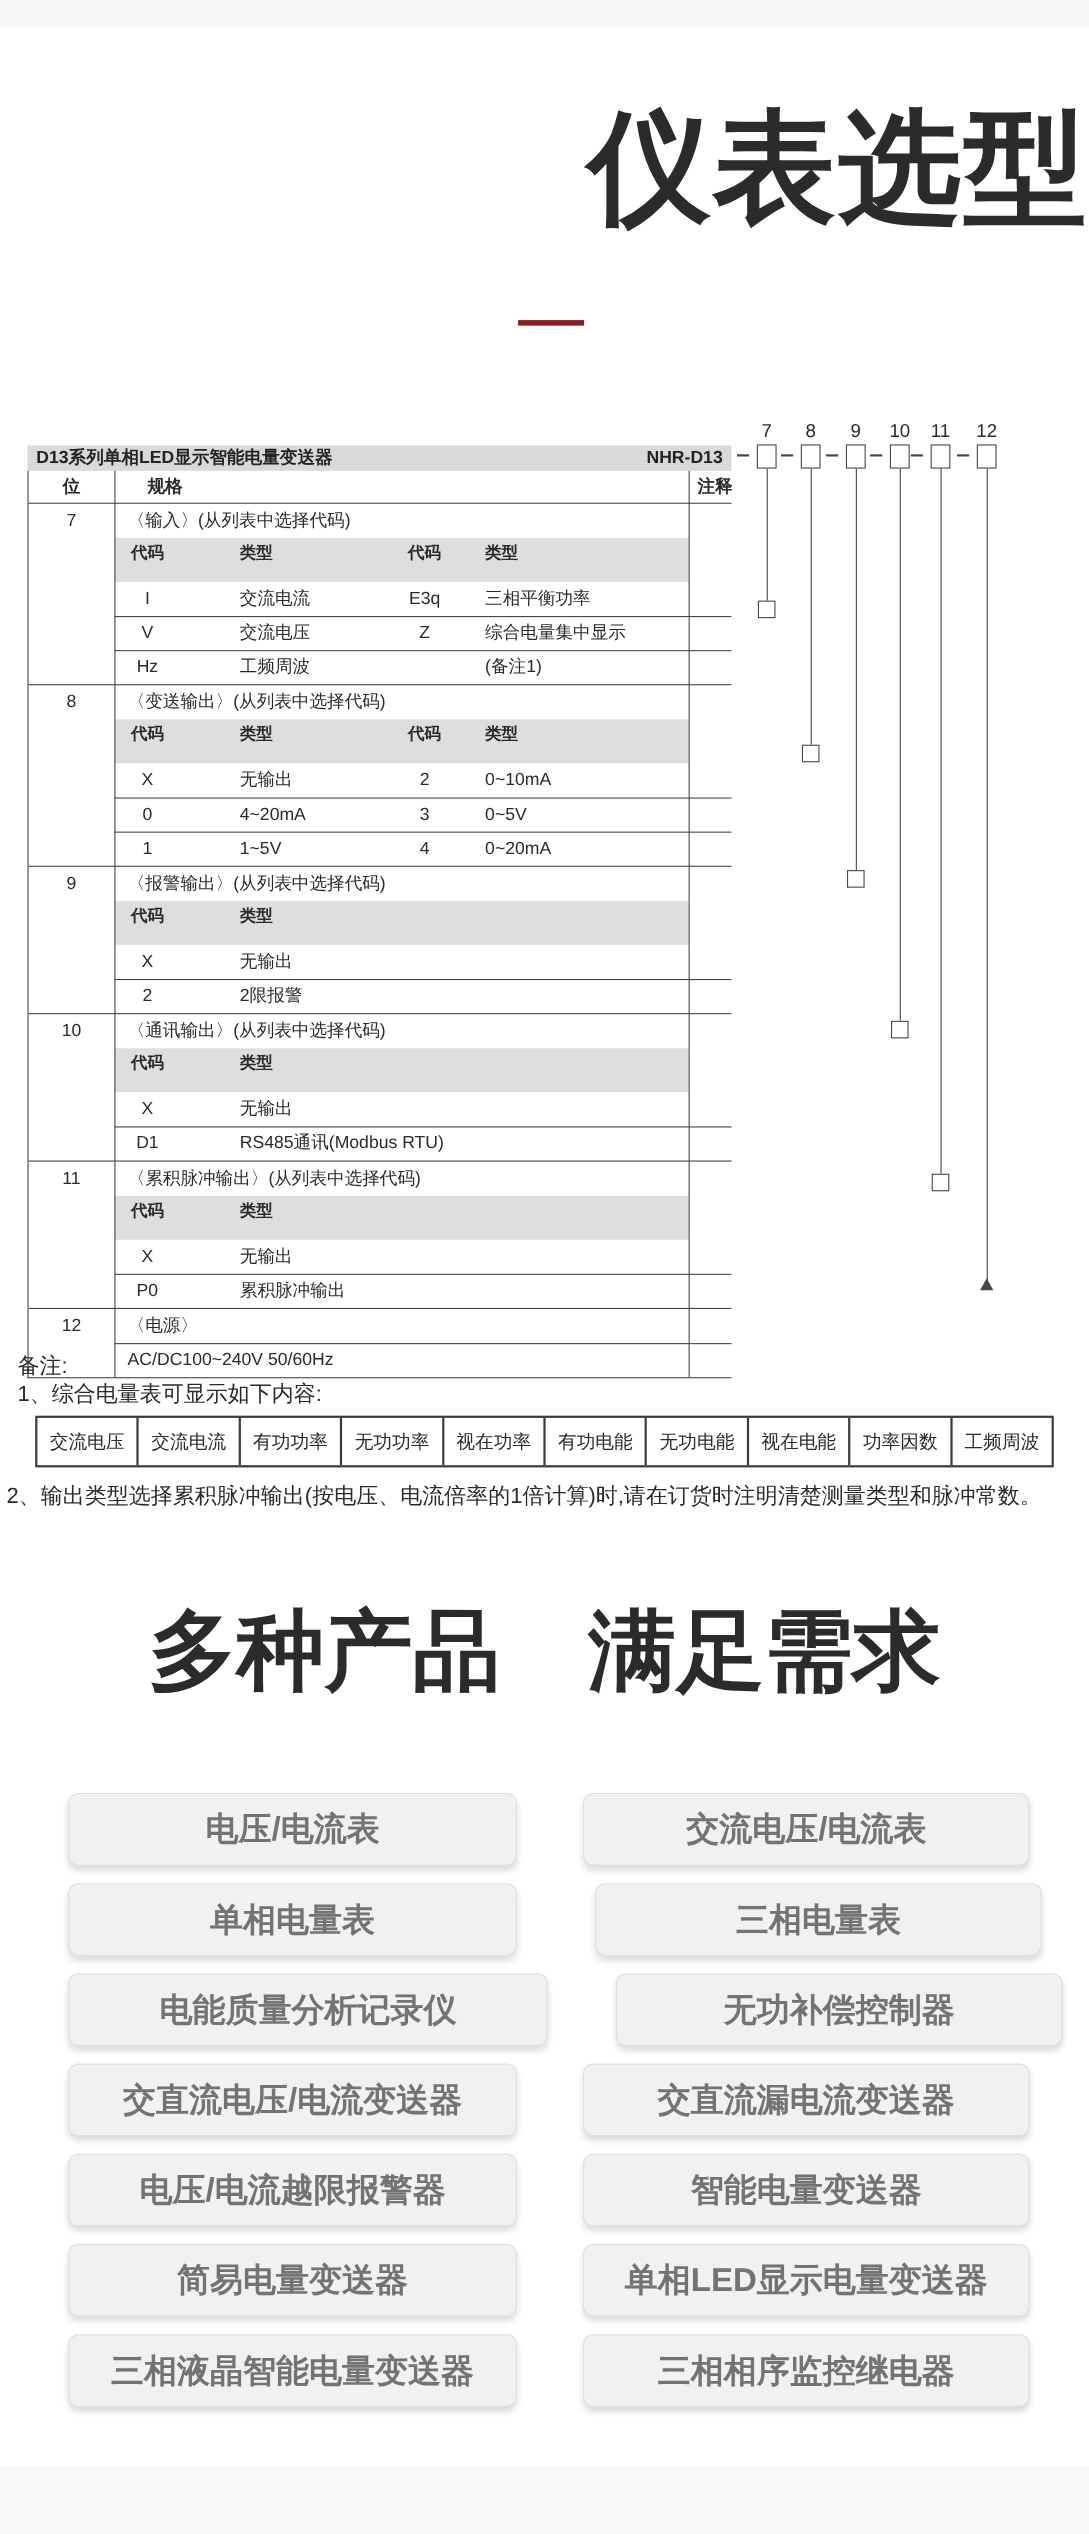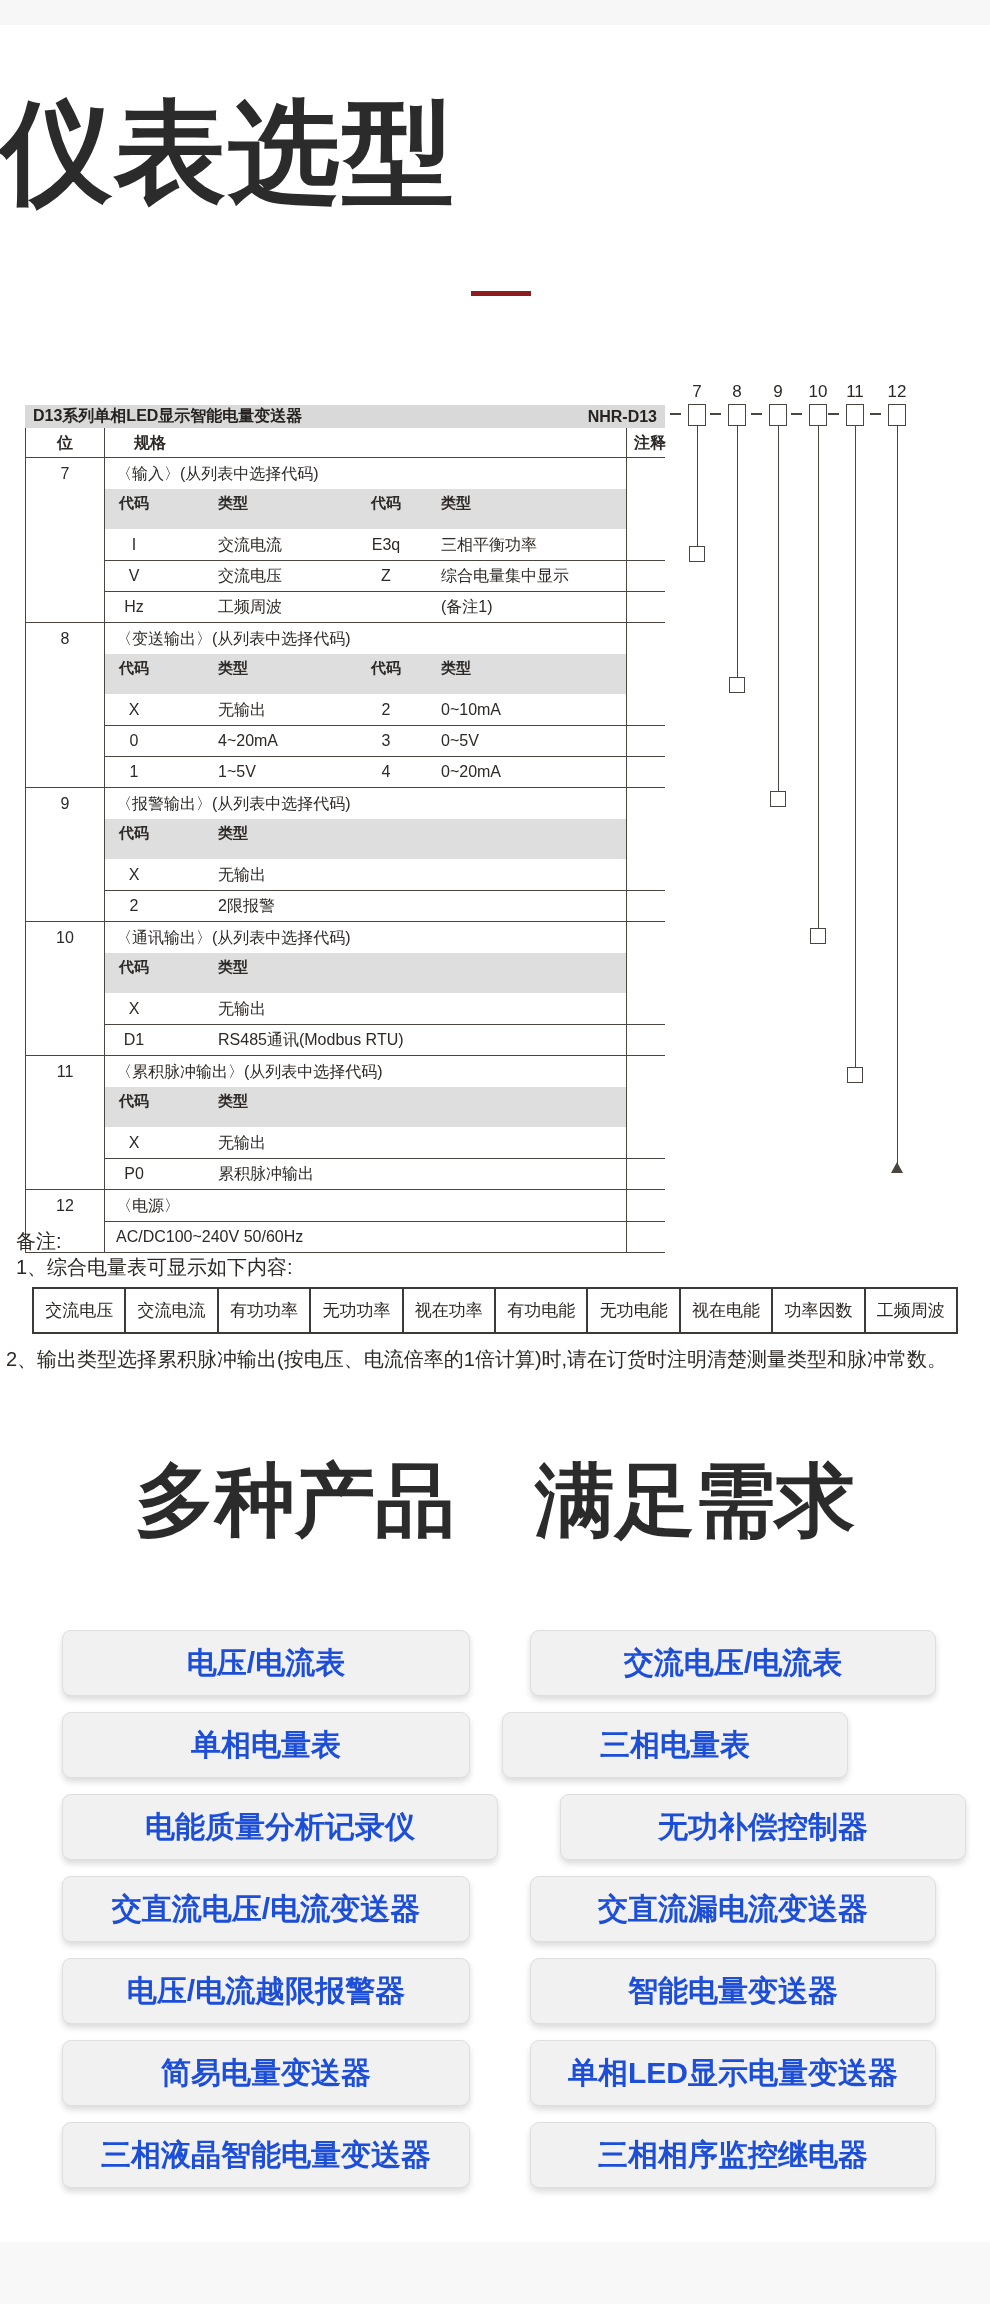--- a/index.html
+++ b/index.html
@@ -1,21 +1,21 @@
 <!DOCTYPE html>
 <html><head>
 <meta charset="utf-8">
 <style>
   *{margin:0;padding:0;box-sizing:border-box}
   html,body{background:#fff}
   body{font-family:"Liberation Sans","DejaVu Sans",sans-serif;color:#2d2926}
   .page{position:relative;width:990px;height:2304px;margin:0 auto;background:#fff;overflow:hidden}
   .strip-top{position:absolute;left:0;top:0;width:990px;height:25px;background:#f7f7f7}
   .strip-bottom{position:absolute;left:0;top:2242px;width:990px;height:62px;background:#f8f8f8}
-  .main-title{position:absolute;left:0;top:78px;width:100%;text-align:left;font-size:112px;font-weight:900;color:#2b2b2b;letter-spacing:2px;white-space:nowrap}
+  .main-title{position:absolute;left:0;top:78px;width:100%;text-align:right;font-size:112px;font-weight:900;color:#2b2b2b;letter-spacing:2px;white-space:nowrap}
   .red-underline{position:absolute;left:471px;top:291px;width:60px;height:5px;background:#8e1b1e}
 
   
   .model-bar{position:absolute;left:25px;top:405px;width:640px;height:23px;background:#d9d9d9;display:flex;justify-content:space-between;align-items:center;padding:0 8px;font-size:16px;font-weight:bold;color:#262220;white-space:nowrap}
   .spec-wrap{position:absolute;left:25px;top:428px;width:640px;border-left:1px solid #4a4541;border-bottom:1px solid #4a4541;font-size:16px;color:#2d2926}
   .vline{position:absolute;top:0;bottom:0;width:1px;background:#4a4541}
   .sec{position:relative;border-top:1px solid #4a4541}
   .line{position:relative;height:31px;line-height:31px;white-space:nowrap}
   .line.thead{height:29px;line-height:29px}
   .line.band{height:40px;line-height:27px;font-size:15px}
@@ -45,21 +45,21 @@
   .note-label{position:absolute;left:16px;top:1228px;font-size:20px;white-space:nowrap}
   .note-1{position:absolute;left:16px;top:1254px;font-size:20px;white-space:nowrap}
   .note-table{position:absolute;left:32px;top:1287px;width:926px;height:47px;display:flex;border:2px solid #3d3936}
   .note-cell{flex:1;border-left:2px solid #3d3936;display:flex;align-items:center;justify-content:center;font-size:17px;white-space:nowrap;color:#2d2926}
   .note-cell:first-child{border-left:none}
   .note-2{position:absolute;left:6px;top:1346px;font-size:20px;white-space:nowrap}
 
   
   .sec2-title{position:absolute;left:0;top:1448px;width:100%;text-align:center;font-size:80px;font-weight:900;color:#2b2b2b;white-space:nowrap}
   .sec2-gap{display:inline-block;width:80px}
-  .btn{position:absolute;height:66px;background:#f1f1f1;border:1px solid #dedede;border-radius:9px;box-shadow:0 4px 6px rgba(0,0,0,.14);display:flex;align-items:center;justify-content:center;font-size:30px;font-weight:bold;color:#1d4ed8;white-space:nowrap;cursor:pointer}
+  .btn{position:absolute;height:66px;background:#f1f1f1;border:1px solid #dedede;border-radius:9px;box-shadow:0 4px 6px rgba(0,0,0,.14);display:flex;align-items:center;justify-content:center;font-size:30px;font-weight:bold;color:#737373;white-space:nowrap;cursor:pointer}
 </style>
 </head>
 <body>
 
 <div class="page">
   <div class="strip-top"></div>
 
   <h1 class="main-title">仪表选型</h1>
   <div class="red-underline"></div>
 
@@ -266,21 +266,21 @@
 
   <div>
       <div class="btn" style="left:62px;width:408px;top:1630px">电压/电流表</div>
       <div class="btn" style="left:62px;width:408px;top:1712px">单相电量表</div>
       <div class="btn" style="left:62px;width:436px;top:1794px">电能质量分析记录仪</div>
       <div class="btn" style="left:62px;width:408px;top:1876px">交直流电压/电流变送器</div>
       <div class="btn" style="left:62px;width:408px;top:1958px">电压/电流越限报警器</div>
       <div class="btn" style="left:62px;width:408px;top:2040px">简易电量变送器</div>
       <div class="btn" style="left:62px;width:408px;top:2122px">三相液晶智能电量变送器</div>
       <div class="btn" style="left:530px;width:406px;top:1630px">交流电压/电流表</div>
-      <div class="btn" style="left:502px;width:346px;top:1712px">三相电量表</div>
+      <div class="btn" style="left:541px;width:406px;top:1712px">三相电量表</div>
       <div class="btn" style="left:560px;width:406px;top:1794px">无功补偿控制器</div>
       <div class="btn" style="left:530px;width:406px;top:1876px">交直流漏电流变送器</div>
       <div class="btn" style="left:530px;width:406px;top:1958px">智能电量变送器</div>
       <div class="btn" style="left:530px;width:406px;top:2040px">单相LED显示电量变送器</div>
       <div class="btn" style="left:530px;width:406px;top:2122px">三相相序监控继电器</div>
     </div>
 
   <div class="strip-bottom"></div>
 </div>
 

